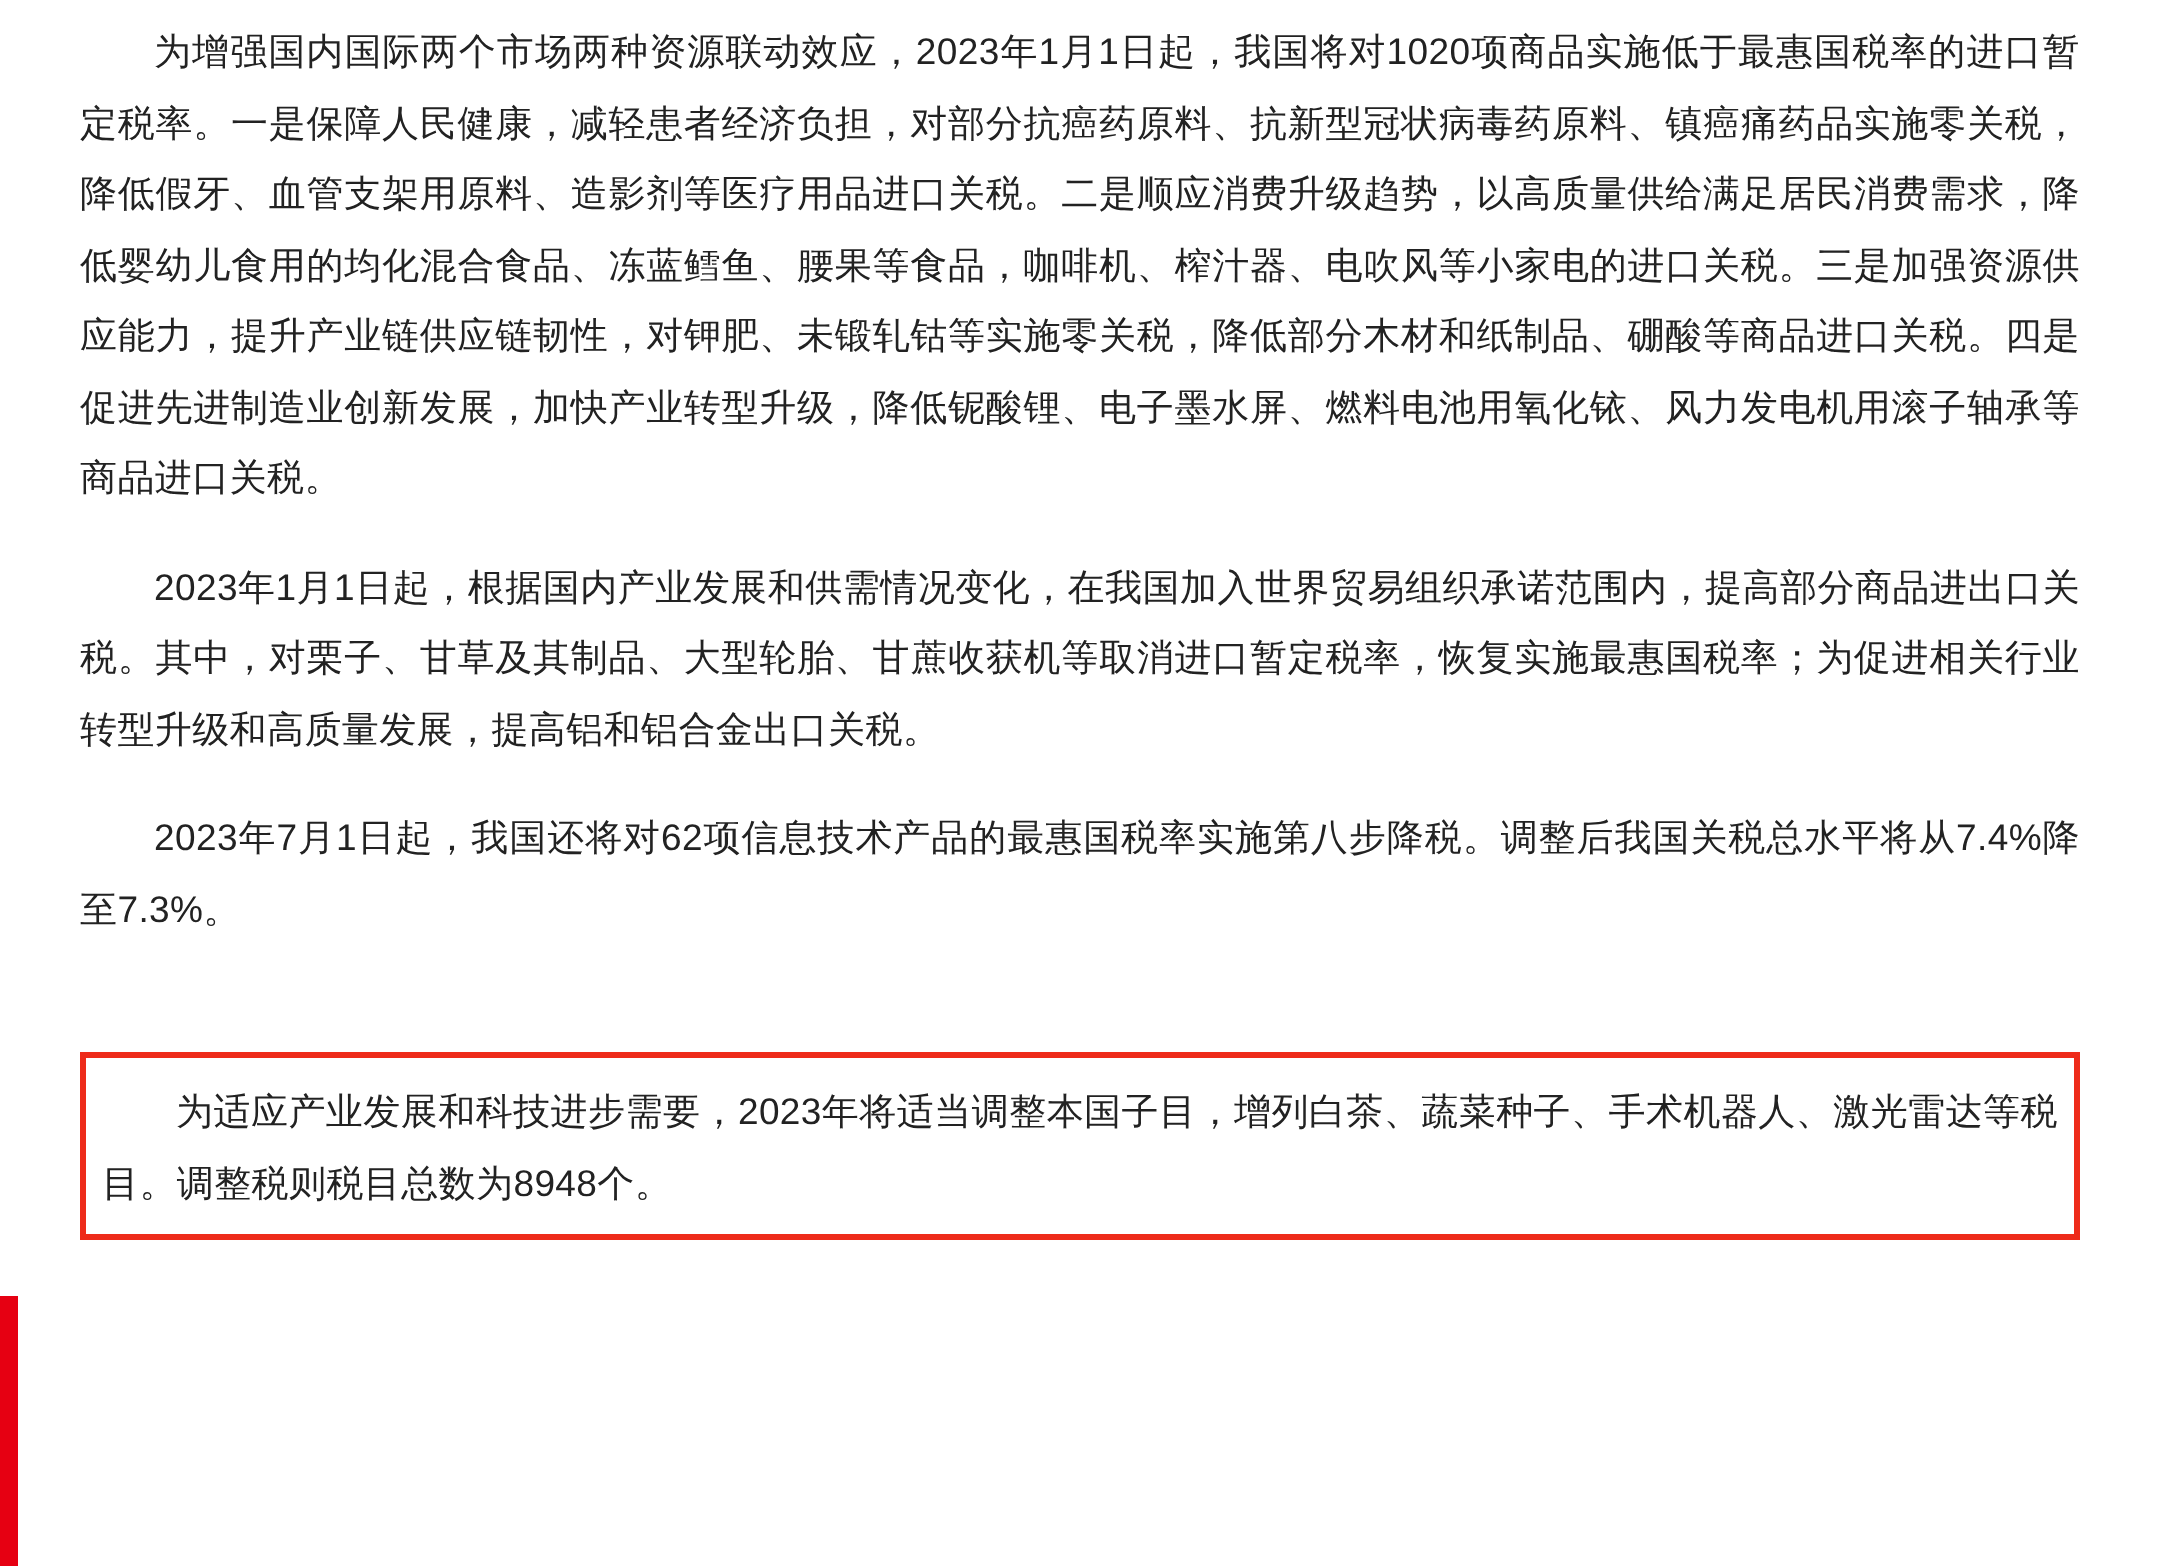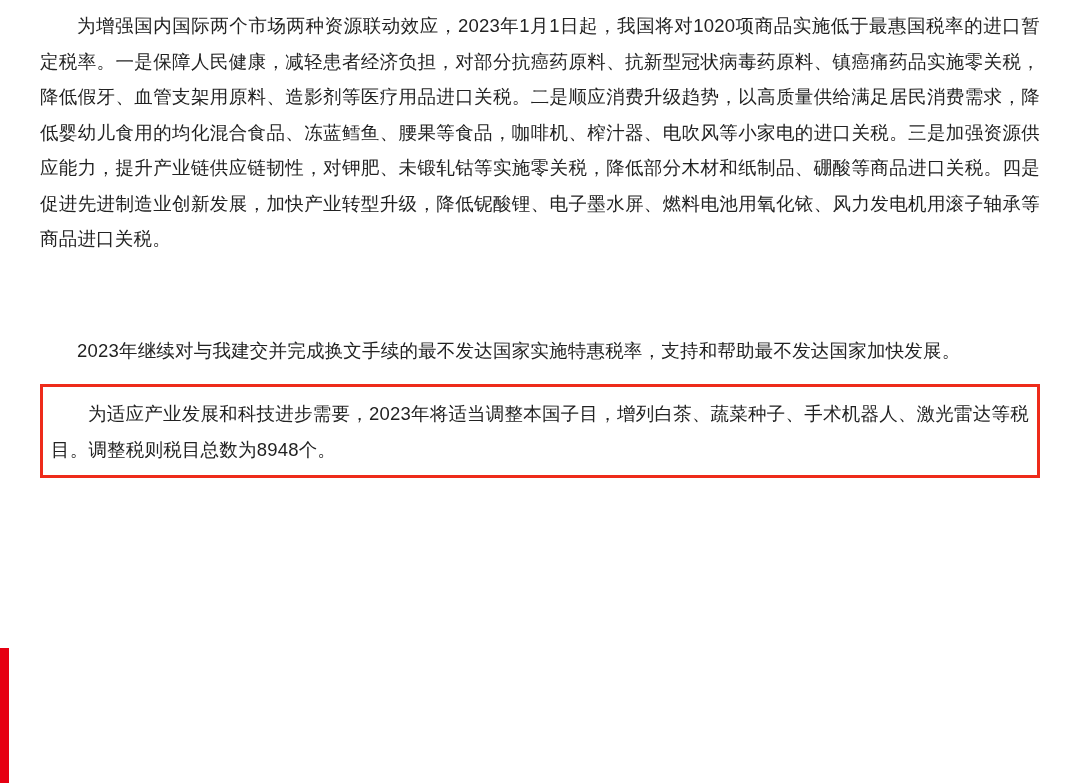--- a/index.html
+++ b/index.html
@@ -78,26 +78,27 @@
 <div class="page">
 
   <div class="left-edge"></div>
   <div class="left-edge-white"></div>
 
   <div class="content">
 
     <p class="para">为增强国内国际两个市场两种资源联动效应，2023年1月1日起，我国将对1020项商品实施低于最惠国税率的进口暂定税率。一是保障人民健康，减轻患者经济负担，对部分抗癌药原料、抗新型冠状病毒药原料、镇癌痛药品实施零关税，降低假牙、血管支架用原料、造影剂等医疗用品进口关税。二是顺应消费升级趋势，以高质量供给满足居民消费需求，降低婴幼儿食用的均化混合食品、冻蓝鳕鱼、腰果等食品，咖啡机、榨汁器、电吹风等小家电的进口关税。三是加强资源供应能力，提升产业链供应链韧性，对钾肥、未锻轧钴等实施零关税，降低部分木材和纸制品、硼酸等商品进口关税。四是促进先进制造业创新发展，加快产业转型升级，降低铌酸锂、电子墨水屏、燃料电池用氧化铱、风力发电机用滚子轴承等商品进口关税。</p>
     <div class="spacer"></div>
 
+    <p class="para">2023年1月1日起，根据国内产业发展和供需情况变化，在我国加入世界贸易组织承诺范围内，提高部分商品进出口关税。其中，对栗子、甘草及其制品、大型轮胎、甘蔗收获机等取消进口暂定税率，恢复实施最惠国税率；为促进相关行业转型升级和高质量发展，提高铝和铝合金出口关税。</p>
+    <div class="spacer"></div>
+
+    <p class="para">2023年7月1日起，我国还将对62项信息技术产品的最惠国税率实施第八步降税。调整后我国关税总水平将从7.4%降至7.3%。</p>
     <div class="spacer"></div>
 
     <div class="spacer"></div>
 
-    <div class="spacer"></div>
-
-    <p class="para">2023年继续对与我建交并完成换文手续的最不发达国家实施特惠税率，支持和帮助最不发达国家加快发展。</p>
 
     <div class="highlight-wrap">
       <p class="para">为适应产业发展和科技进步需要，2023年将适当调整本国子目，增列白茶、蔬菜种子、手术机器人、激光雷达等税目。调整税则税目总数为8948个。</p>
     </div>
 
   </div>
 </div>
 
 </body></html>

